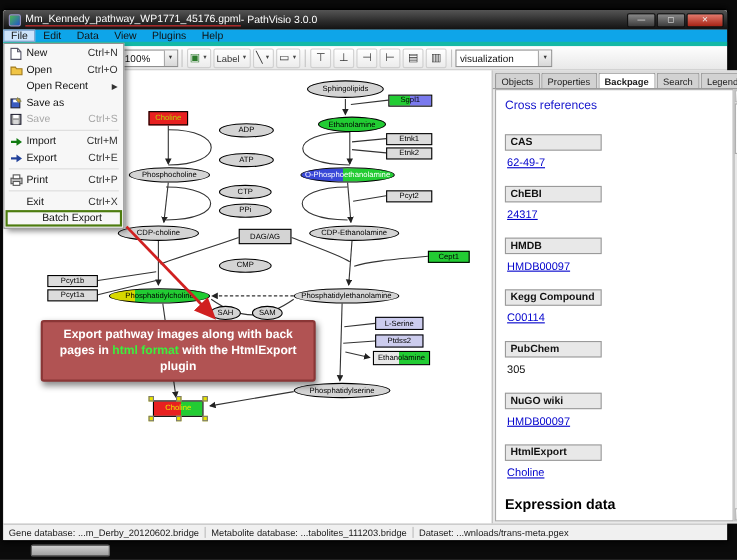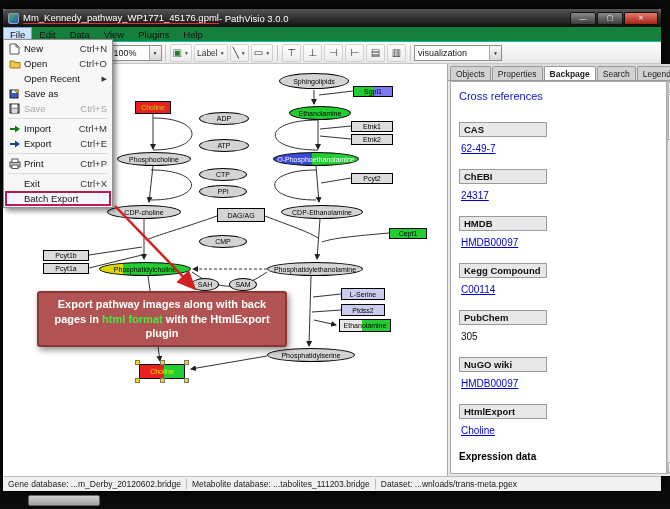--- a/index.html
+++ b/index.html
@@ -21,21 +21,21 @@
     padding:0 3px; color:#fff; font-size:9.5px; white-space:nowrap;
   }
   .title-icon { width:11px; height:11px; border-radius:2px; margin:0 4px 0 2px;
     background:linear-gradient(135deg,#4db84d,#2255cc); border:1px solid #99c; flex:0 0 auto;}
   .title-file { border-bottom:1px solid #e03030; }
   .win-buttons { margin-left:auto; display:flex; gap:1px; }
   .win-btn { width:26px; height:13px; display:flex; align-items:center; justify-content:center;
     font-size:7px; color:#eee; background:linear-gradient(#888,#3c3c3c); border:1px solid #111; border-radius:2px; }
   .win-btn.close { width:34px; background:linear-gradient(#e37b6e,#a52214); }
   
-  .menubar { height:15px; background:#15803d; border-bottom:1px solid #14b8a6;
+  .menubar { height:15px; background:#0ea5e9; border-bottom:4px solid #14b8a6;
     display:flex; align-items:stretch; font-size:9.5px; }
   .menu-item { padding:1px 7px; display:flex; align-items:center; color:#111; }
   .menu-item.active { background:#cde4fc; border:1px solid #7da2ce; padding:0 6px; }
   
   .toolbar { height:22px; background:linear-gradient(#fefefe,#e8e8e8);
     border-bottom:1px solid #c6c6c6; display:flex; align-items:center; padding:0 4px; font-size:9px; }
   .tb-btn { height:18px; min-width:19px; padding:0 2px; margin:0 1px; display:flex; align-items:center;
     justify-content:center; border:1px solid #d0d0d0; border-radius:2px; background:linear-gradient(#fff,#ececec);
     font-size:10px; color:#333; }
   .tb-btn.disabled { opacity:.45; }
@@ -66,42 +66,42 @@
   .tab { font-size:8.5px; padding:2px 5px 1px; background:#d2d2d2; border:1px solid #9a9a9a; border-bottom:none;
     border-radius:2px 2px 0 0; color:#222; }
   .tab.active { background:#fff; font-weight:bold; }
   .panel-body { flex:1; background:#fff; margin:0 12px 2px 2px; border:1px solid #aaa; padding:4px 8px; overflow:hidden; }
   .bp-title { color:#1414cc; font-weight:normal; font-size:11px; margin:4px 0 20px 0; }
   .bp-section { margin-bottom:15px; }
   .bp-header { width:88px; background:#e8e8e8; border:1px solid #9a9a9a; font-size:9.5px; font-weight:bold;
     padding:1px 4px; color:#111; }
   .bp-value { font-size:10px; margin:6px 0 0 2px; color:#111; }
   .bp-value.link { color:#0000cc; text-decoration:underline; }
-  .bp-footer { font-weight:bold; font-size:10px; margin-top:4px; color:#000; }
+  .bp-footer { font-weight:bold; font-size:13px; margin-top:4px; color:#000; }
   .vscroll { position:absolute; right:1px; top:17px; bottom:2px; width:11px; background:#e8e8e8; border:1px solid #c0c0c0; }
   .vs-btn { height:11px; display:flex; align-items:center; justify-content:center; font-size:5px; color:#555;
     background:linear-gradient(#fbfbfb,#d8d8d8); border:1px solid #b8b8b8; }
   .vs-btn.down { position:absolute; bottom:0; left:0; right:0; }
   .vs-thumb { position:absolute; top:12px; left:0; right:0; height:46px; background:linear-gradient(90deg,#fdfdfd,#cfcfcf);
     border:1px solid #aaa; }
   
   .statusbar { position:absolute; left:0; right:0; bottom:0; height:15px; background:#f0f0f0;
     border-top:1px solid #bdbdbd; display:flex; align-items:center; font-size:8.5px; color:#1a1a1a; padding:0 5px; }
   .sb-div { width:1px; height:10px; background:#bbb; margin:0 5px; }
   
   .filemenu { position:absolute; left:0; top:30px; width:110px; background:#f7f7f7;
     border:1px solid #919191; box-shadow:3px 3px 5px rgba(0,0,0,.45); z-index:50; padding:1px; font-size:9.5px; }
   .fm-item { display:flex; align-items:center; height:15px; padding:0 4px 0 2px; color:#111; position:relative; }
   .fm-icon { width:15px; display:flex; justify-content:center; align-items:center; flex:0 0 auto; }
   .fm-label { margin-left:2px; white-space:nowrap; }
   .fm-shortcut { margin-left:auto; padding-left:8px; color:#333;text-align:center; }
   .fm-sub { margin-left:auto; font-size:7px; color:#333; }
   .fm-item.disabled .fm-label, .fm-item.disabled .fm-shortcut { color:#a8a8a8; }
   .fm-sep { height:1px; background:#dcdcdc; margin:2px 3px; }
-  .fm-item.highlighted { border:2px solid #be185d; padding:0 2px 0 0; }
+  .fm-item.highlighted { border:2px solid #4d7c0f; padding:0 2px 0 0;justify-content:center; }
   
   .overlay { position:absolute; left:0; top:0; z-index:60; pointer-events:none; }
   
   .task-fragment { position:absolute; left:28px; top:495px; width:72px; height:11px;
     background:linear-gradient(#cfcfcf,#9f9f9f); border-radius:2px; border:1px solid #666; }
 </style>
 </head>
 <body>
 
 <div class="window">

